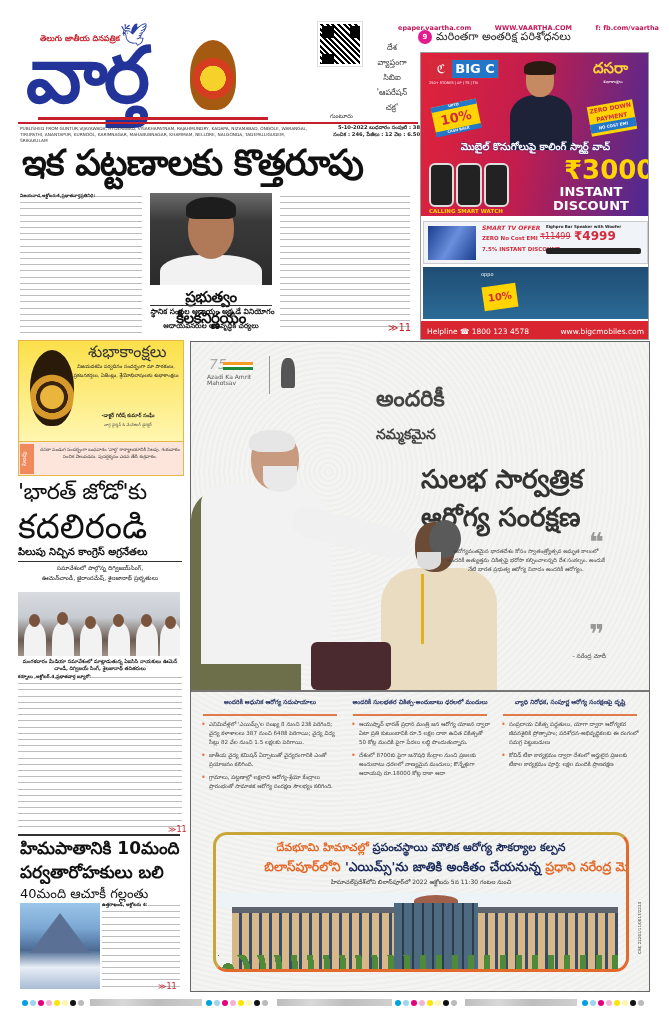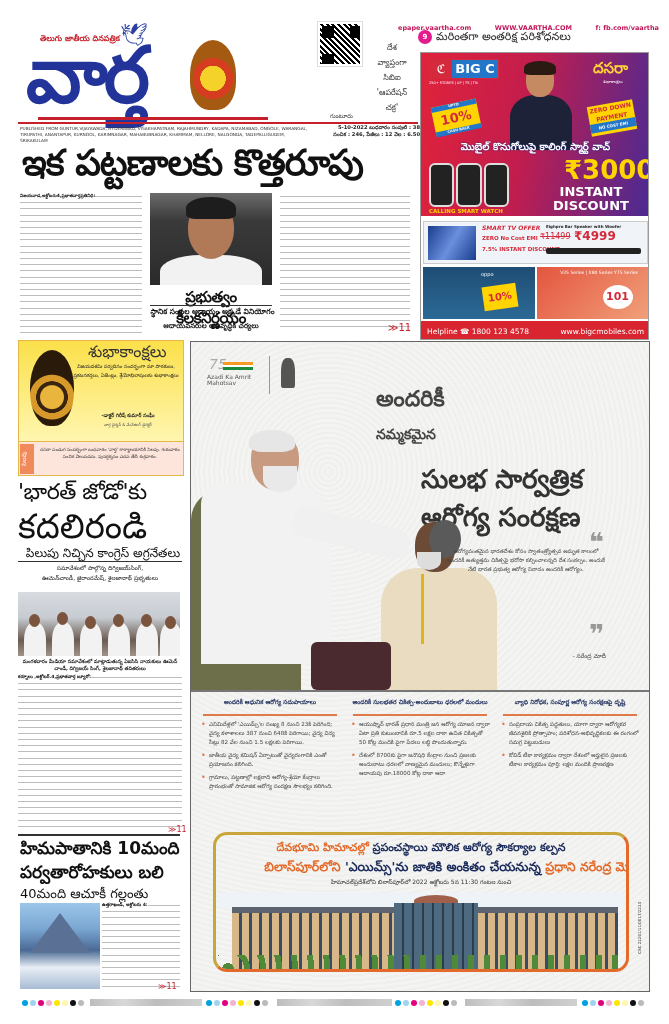--- a/index.html
+++ b/index.html
@@ -85,21 +85,21 @@
 #greet-title{left:88px;top:342px;font-size:16px;color:#333}
 #greet-body{left:72px;top:362px;width:108px;font-size:5px;line-height:8.6px;text-align:center;color:#222}
 #greet-sign{left:76px;top:412px;width:104px;font-size:5px;font-weight:bold;text-align:center;color:#222}
 #greet-org{left:76px;top:422px;width:104px;font-size:4px;text-align:center;color:#555}
 #greet-mask{left:30px;top:350px;width:44px;height:76px;border-radius:50% 50% 45% 45%;background:radial-gradient(circle at 50% 62%,#e9b53d 0 22%,#3a2410 24% 30%,#d79a2a 31% 42%,#2a1a0a 44% 100%)}
 #note{left:18px;top:442px;width:166px;height:34px;background:#fde5dc;border:1px solid #e5b84a;border-top:none}
 #note-tag{left:20px;top:444px;width:14px;height:30px;background:#f08a5d;color:#fff;font-size:6px;writing-mode:vertical-rl;transform:rotate(180deg);text-align:center}
 #note-body{left:40px;top:446px;width:140px;font-size:4.6px;line-height:7px;text-align:center;color:#333}
 #bharat-h1{left:18px;top:478px;font-size:22px;line-height:28px;color:#111;letter-spacing:-0.5px}
 #bharat-h2{left:18px;top:506px;font-size:34px;line-height:40px;color:#111;letter-spacing:0}
-#bharat-deck{left:18px;top:546px;font-size:12px;font-weight:normal;color:#111;width:170px;text-align:center}
+#bharat-deck{left:18px;top:546px;font-size:10px;font-weight:bold;color:#111;width:170px;text-align:left}
 #bharat-rule{left:18px;top:561px;width:164px;height:1px;background:#333}
 #bharat-sub{left:18px;top:563px;width:164px;font-size:6px;line-height:9.5px;text-align:center;color:#222}
 #bharat-photo{left:18px;top:592px;width:162px;height:64px;background:linear-gradient(180deg,#d8dbe0 0%,#c7ccd2 40%,#6c5c52 75%,#a0948a 100%);overflow:hidden}
 #bharat-photo .p{position:absolute;bottom:-6px;width:22px;height:40px;border-radius:45% 45% 0 0;background:#f2f2f2}
 #bharat-photo .hd{position:absolute;width:11px;height:13px;border-radius:50%;background:#7b543d}
 #bharat-caption{left:18px;top:658px;width:164px;font-size:5px;line-height:7px;text-align:center;font-weight:bold;color:#222}
 #bharat-body{left:18px;top:675px;width:164px;height:152px}
 #bharat-byline{left:18px;top:674px;font-size:4.6px;font-weight:bold;background:#fff}
 #bharat-more{left:168px;top:825px;font-size:8px;color:#c6202c}
 #hima-rule{left:18px;top:834px;width:162px;height:2px;background:#333}
@@ -251,24 +251,20 @@
     <div class="sp">Eighpro Bar Speaker with Woofer</div>
     <div class="old">₹11499</div>
     <div class="new">₹4999</div>
     <div class="bar"></div>
   </div>
   <div id="bigc-phones">
     <div id="bigc-oppo">
         <span class="lbl">oppo</span>
         <div class="cb">10%</div>
       </div>
-    <div id="bigc-vivo">
-        <div class="lbl">V25 Series | X80 Series Y75 Series</div>
-        <div class="num">101</div>
-      </div>
   </div>
   <div id="bigc-help">
     <span>Helpline ☎ 1800 123 4578</span>
     <span>www.bigcmobiles.com</span>
   </div>
 </div>
 
 <div class="abs" id="greet"></div>
 <div class="abs" id="greet-mask"></div>
 <div class="abs" id="greet-title">శుభాకాంక్షలు</div>

